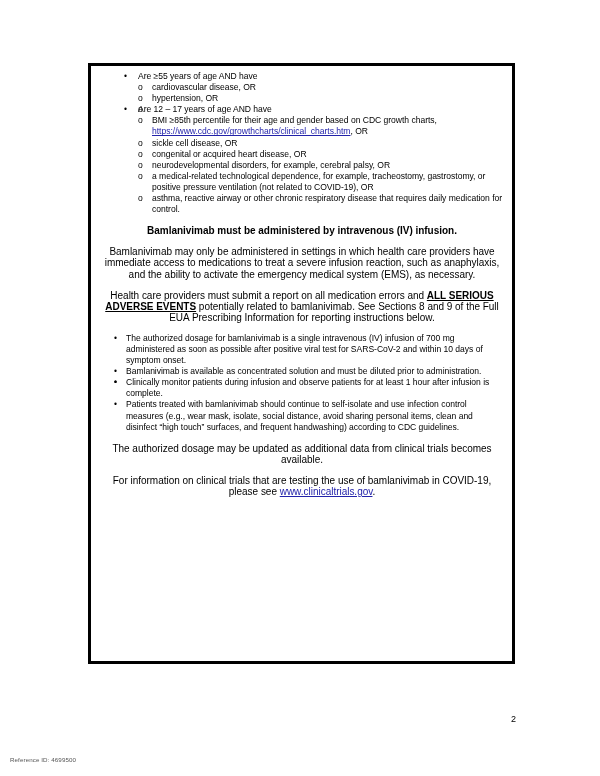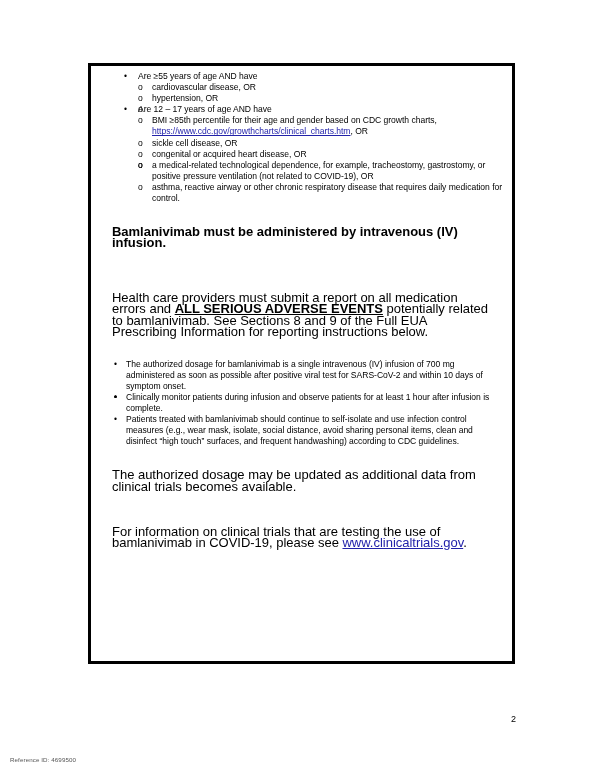--- a/index.html
+++ b/index.html
@@ -37,24 +37,24 @@
   }
   .frame-inner {
     padding: 5px 8px 6px 9px;
     font-size: 8.55px;
     line-height: 11.1px;
     letter-spacing: -0.02px;
   }
 
   
   p.para {
-    margin: 12px;
-    font-size: 13px;
-    line-height: 11.1px;
-    text-align: left;
+    margin: 0;
+    font-size: 10px;
+    line-height: 11.1px;
+    text-align: center;
   }
   .spacer {
     height: 10px;
   }
   .bold {
     font-weight: bold;
   }
   .bold-underline {
     font-weight: bold;
     text-decoration: underline;
@@ -188,52 +188,55 @@
           <li class="li-sub">
             <span class="mk">o</span>
             <span>sickle cell disease, OR</span>
           </li>
           <li class="li-sub">
             <span class="mk">o</span>
             <span>congenital or acquired heart disease, OR</span>
           </li>
           <li class="li-sub">
             <span class="mk">o</span>
+            <span>neurodevelopmental disorders, for example, cerebral palsy, OR</span>
           </li>
           <li class="li-sub">
             <span class="mk">o</span>
             <span>a medical-related technological dependence, for example, tracheostomy, gastrostomy, or positive pressure ventilation (not related to COVID-19), OR</span>
           </li>
           <li class="li-sub">
             <span class="mk">o</span>
             <span>asthma, reactive airway or other chronic respiratory disease that requires daily medication for control.</span>
           </li>
         </ul>
       </ul>
 
       <div class="spacer"></div>
 
       <p class="para bold">Bamlanivimab must be administered by intravenous (IV) infusion.</p>
 
       <div class="spacer"></div>
 
+      <p class="para">Bamlanivimab may only be administered in settings in which health care providers have immediate access to medications to treat a severe infusion reaction, such as anaphylaxis, and the ability to activate the emergency medical system (EMS), as necessary.</p>
 
       <div class="spacer"></div>
 
       <p class="para"><span>Health care providers must submit a report on all medication errors and </span><span class="bold-underline">ALL SERIOUS ADVERSE EVENTS</span><span> potentially related to bamlanivimab. See Sections 8 and 9 of the Full EUA Prescribing Information for reporting instructions below.</span></p>
 
       <div class="spacer"></div>
 
       <ul class="ul-main">
         <li class="li-main">
           <span class="mk">•</span>
           <span>The authorized dosage for bamlanivimab is a single intravenous (IV) infusion of 700 mg administered as soon as possible after positive viral test for SARS-CoV-2 and within 10 days of symptom onset.</span>
         </li>
         <li class="li-main">
           <span class="mk">•</span>
+          <span>Bamlanivimab is available as concentrated solution and must be diluted prior to administration.</span>
         </li>
         <li class="li-main">
           <span class="mk">•</span>
         </li>
         <li class="li-main">
           <span class="mk">•</span>
           <span>Clinically monitor patients during infusion and observe patients for at least 1 hour after infusion is complete.</span>
         </li>
         <li class="li-main">
           <span class="mk">•</span>

